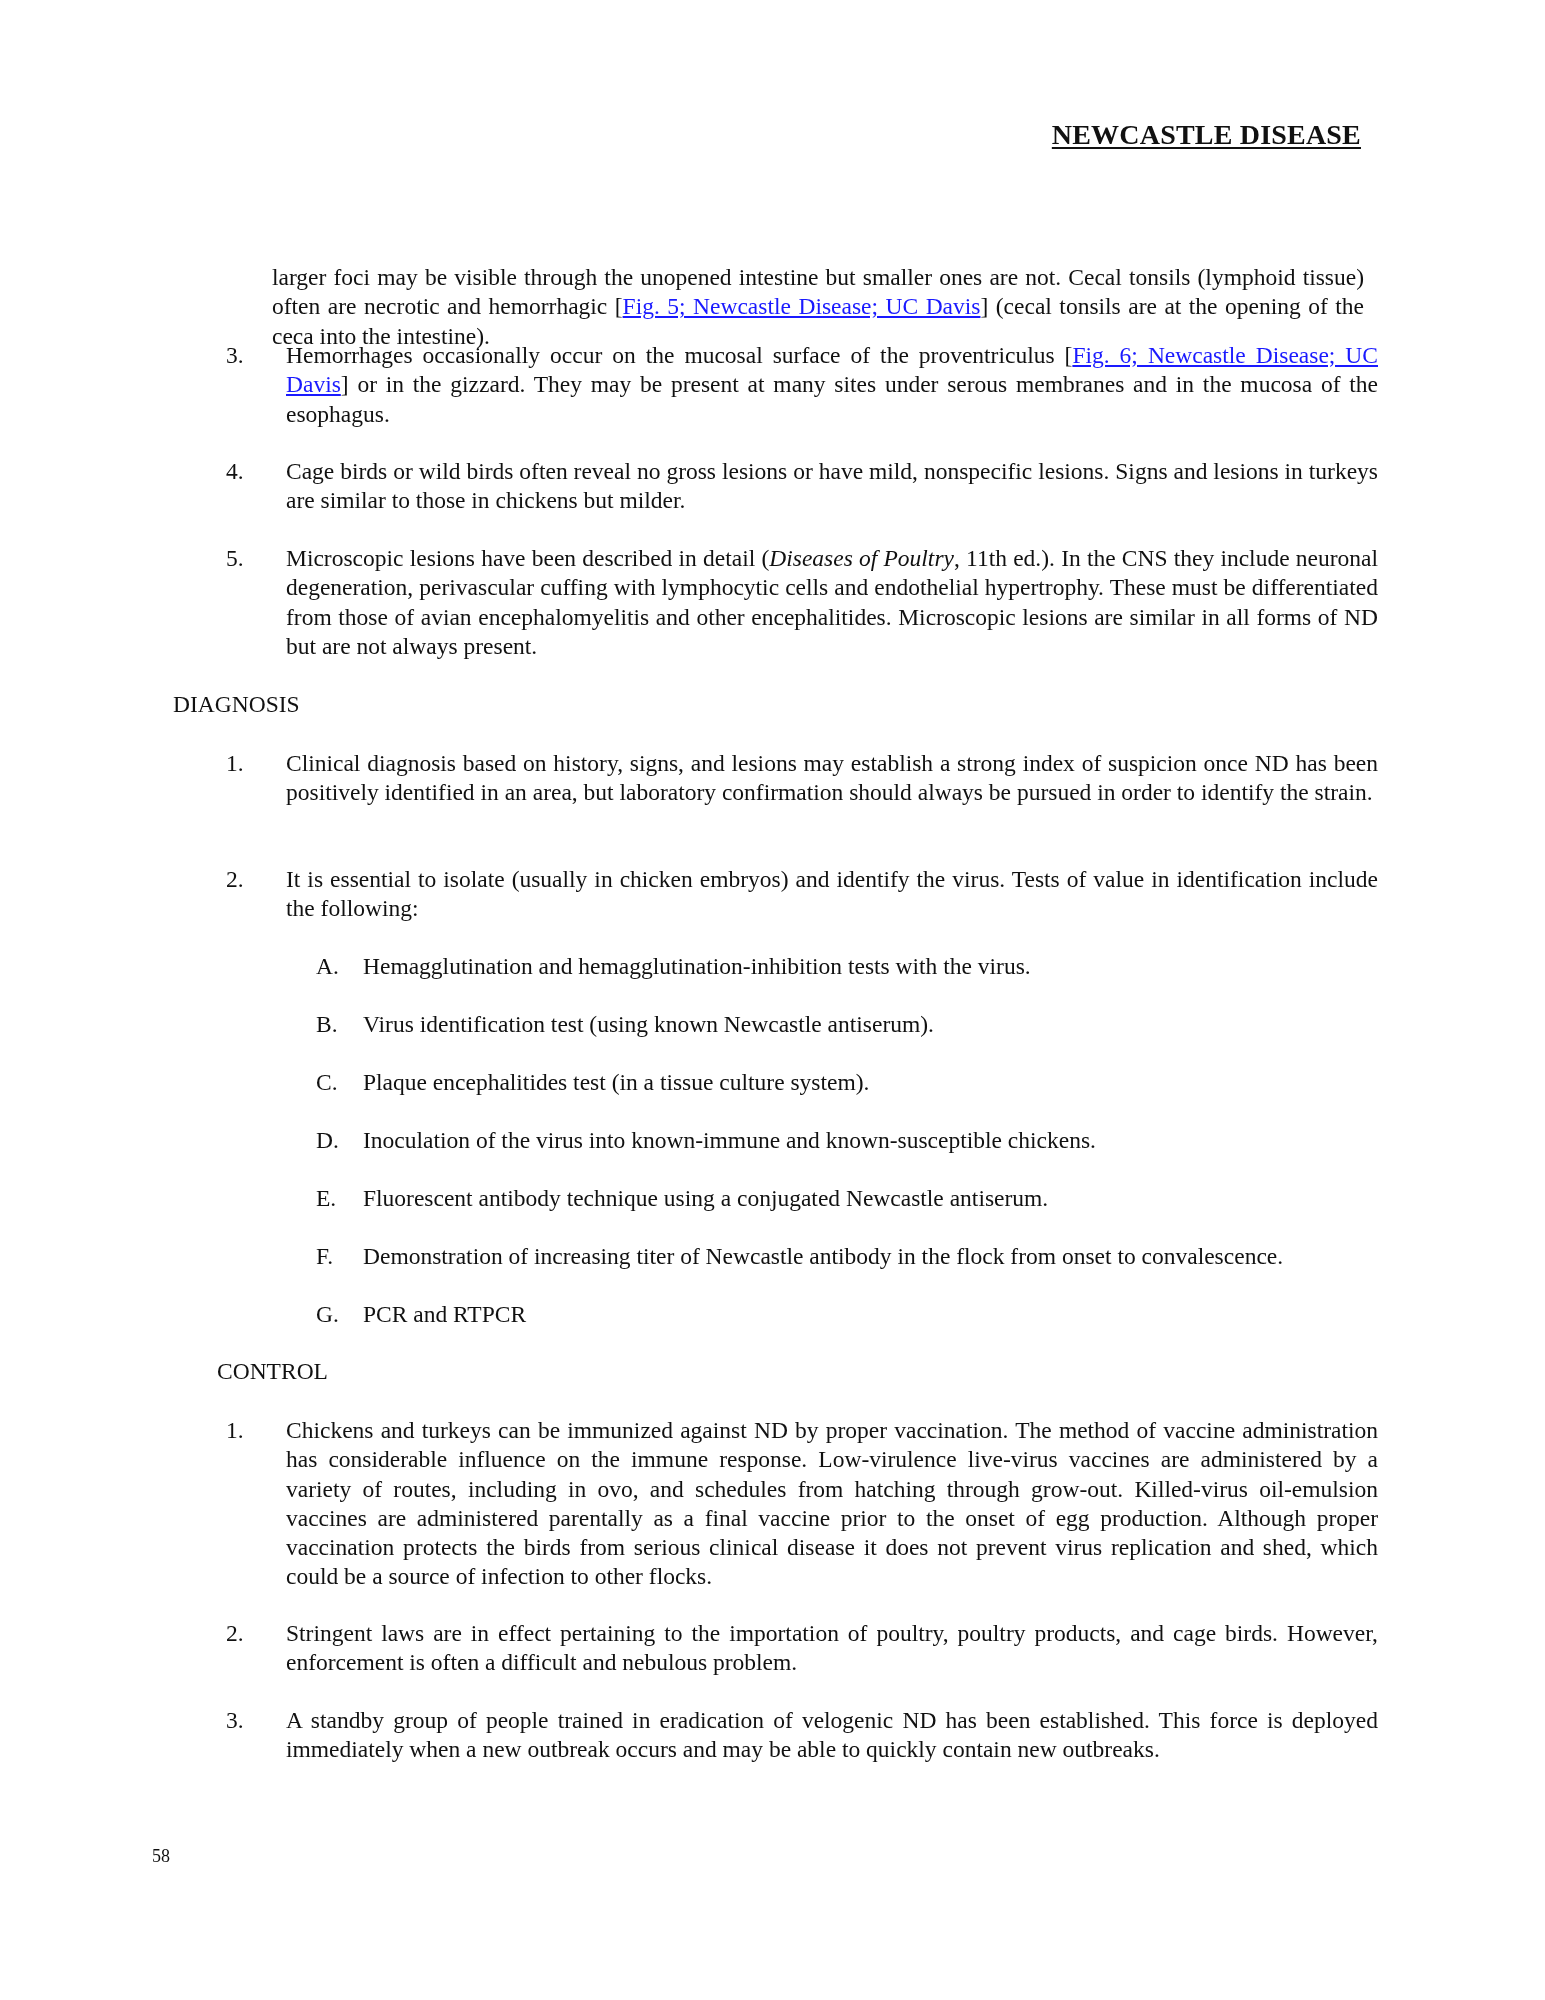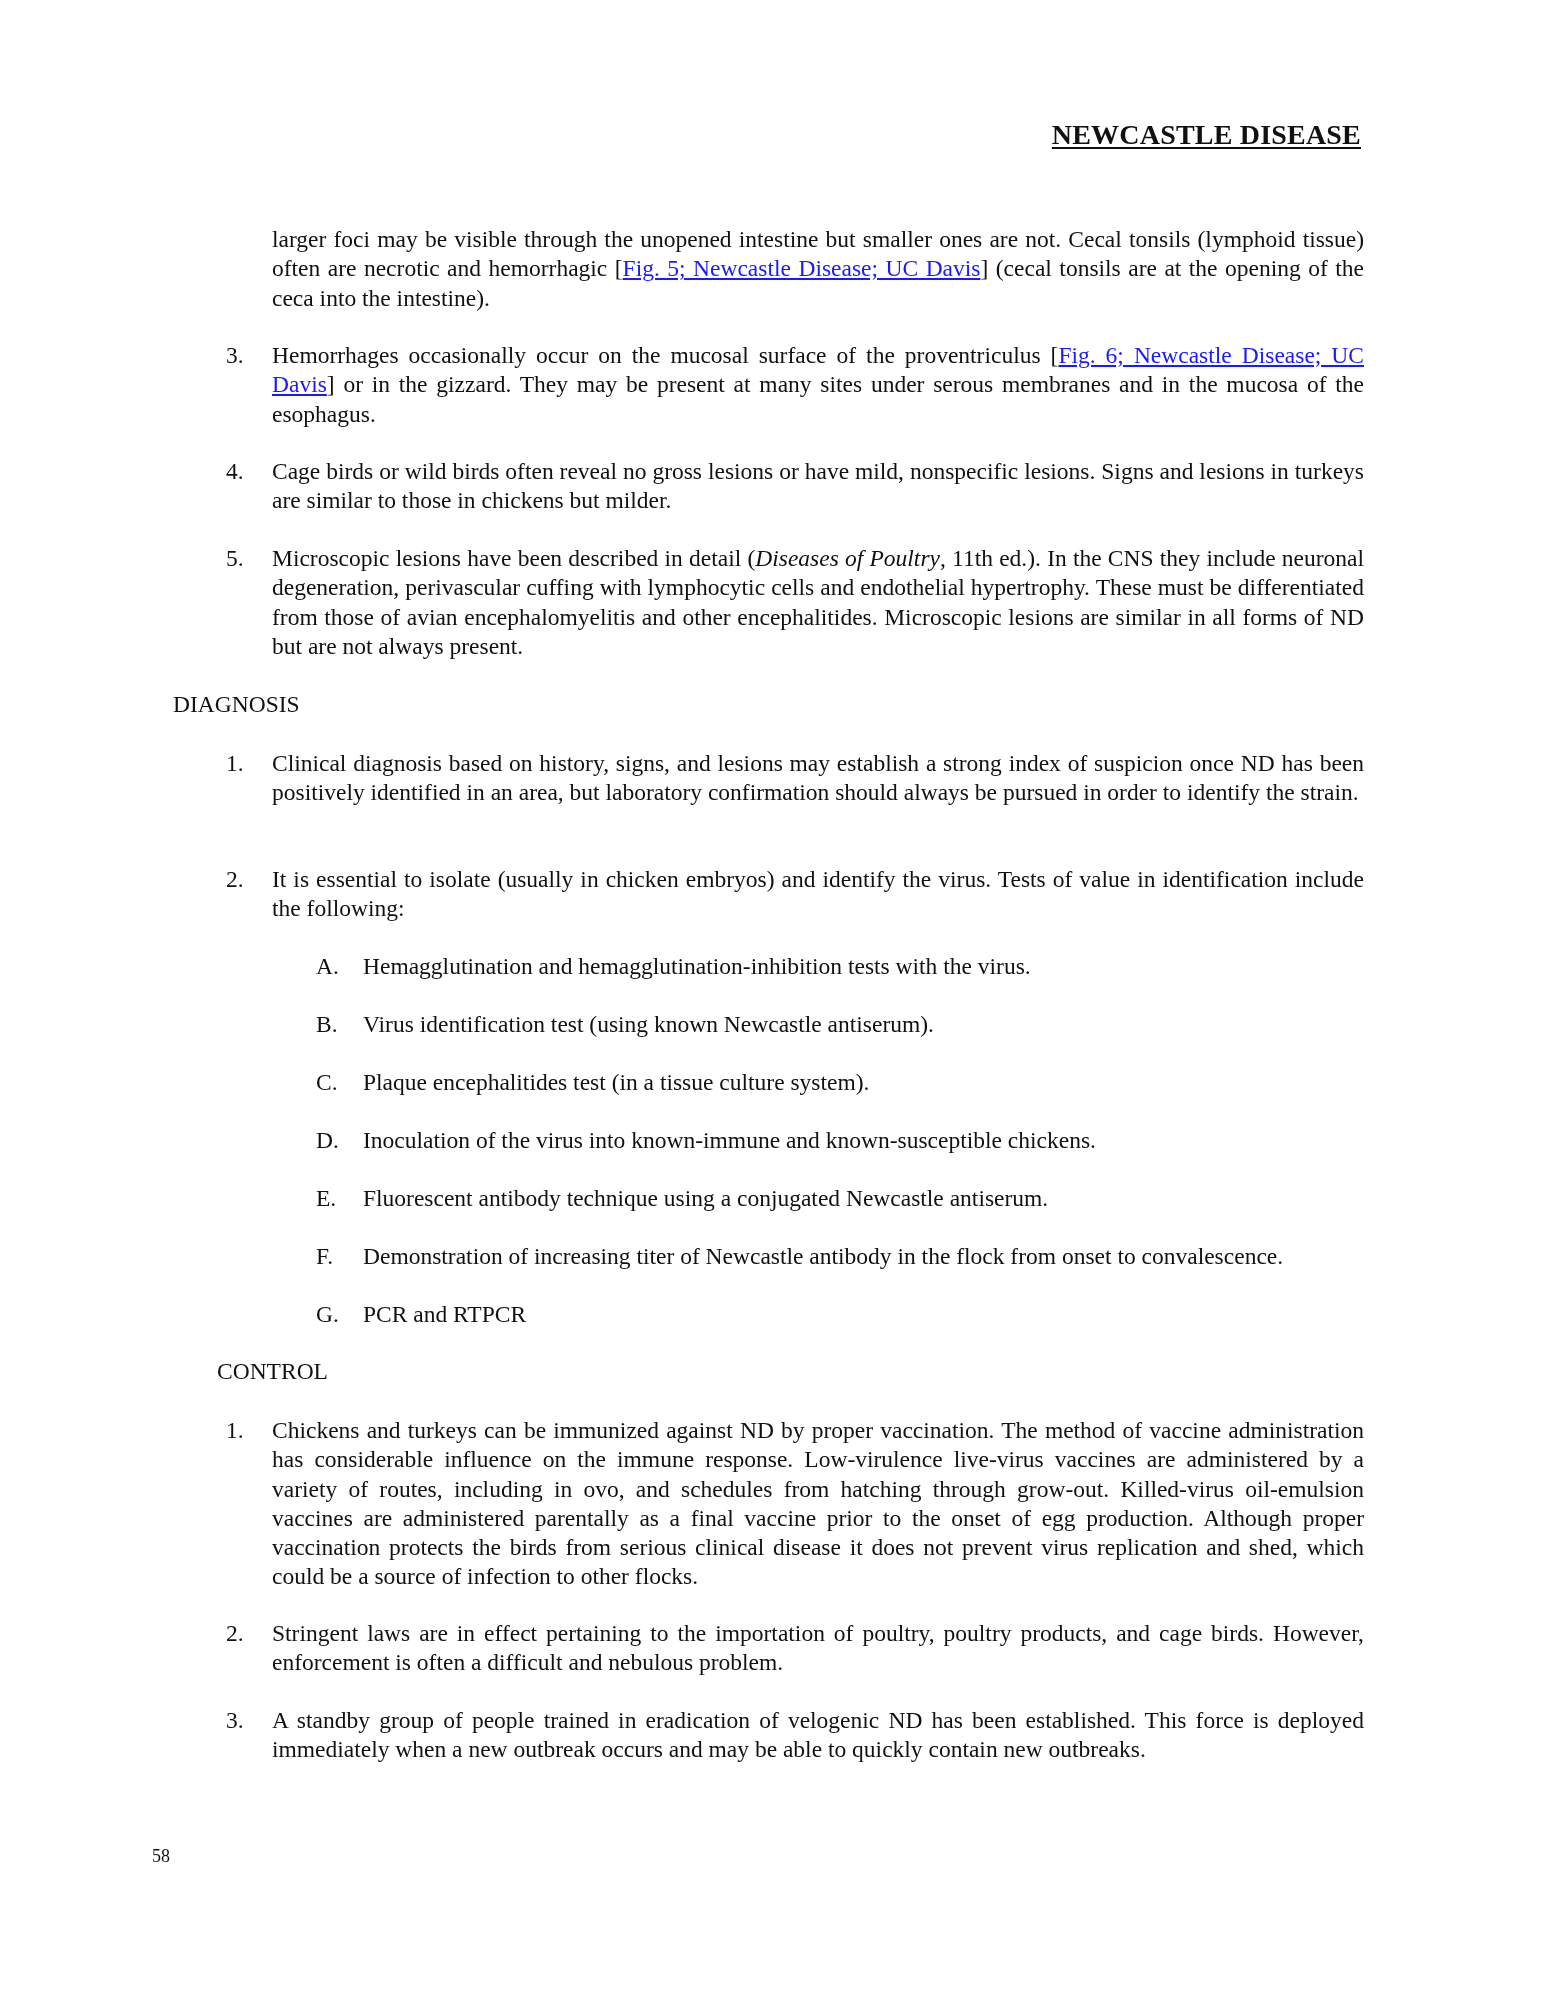--- a/index.html
+++ b/index.html
@@ -31,40 +31,41 @@
     .page {
       position: absolute;
       left: 0;
       top: 0;
       width: 1545px;
     }
     .para {
       position: absolute;
       text-align: justify;
       text-align-last: left;
+      margin-top: 38px;
     }
     .cont {
       left: 272px;
       width: 1092px;
       top: 225px;
     }
     .item {
       position: absolute;
       left: 226px;
       width: 1138px;
     }
     .item .num {
       position: absolute;
       left: 0;
       top: 0;
       width: 40px;
     }
     .item .txt {
       position: absolute;
-      left: 46px;
+      left: 60px;
       width: 1092px;
       text-align: justify;
       text-align-last: left;
     }
     .subitem {
       position: absolute;
       left: 316px;
       width: 1060px;
     }
     .subitem .num {

